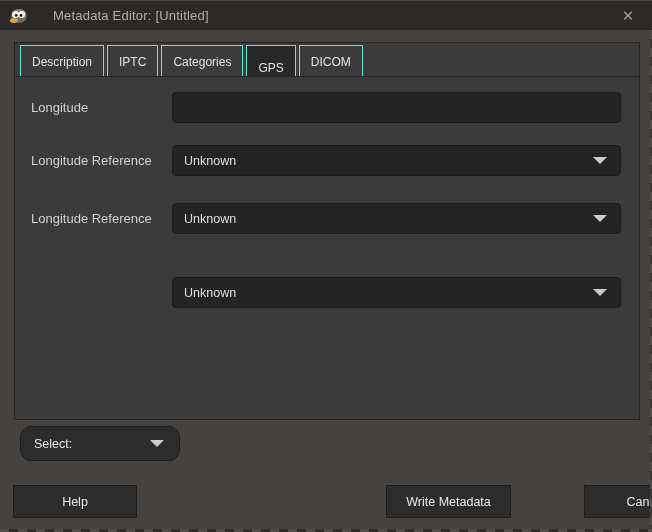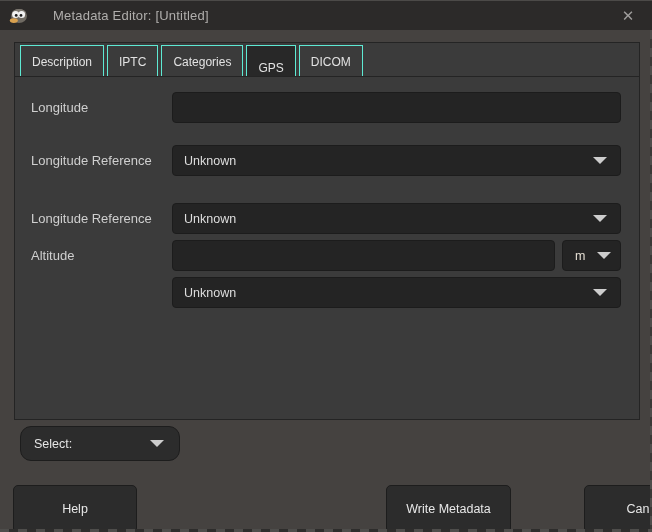--- a/index.html
+++ b/index.html
@@ -87,22 +87,22 @@
   
   .select-menu-btn {
     position: absolute; left: 20px; top: 426px; width: 160px; height: 35px;
     background: #2c2c2c; border: 1px solid #1d1d1d; border-radius: 11px;
     display: flex; align-items: center; justify-content: space-between; cursor: default;
   }
   .select-menu-btn .sel-text { color: #e6e6e6; font-size: 12.5px; padding-left: 13px; }
   .select-menu-btn .chev { margin-right: 15px; }
 
   .btn {
-    position: absolute; top: 485px; height: 48px;
-    background: #2c2c2c; border: 1px solid #1d1d1d; border-radius: 5px;
+    position: absolute; top: 485px; height: 33px;
+    background: #2c2c2c; border: 1px solid #1d1d1d; border-radius: 0;
     color: #e8e8e8; font-size: 12.5px;
     display: flex; align-items: center; justify-content: center; cursor: default;
   }
   .btn-help   { left: 13px;  width: 124px; }
   .btn-write  { left: 386px; width: 125px; text-align: center; }
   .btn-cancel { left: 540px; width: 124px; margin-left: 44px; }
 
   
   .resize-edge-bottom {
     position: absolute; left: 0; bottom: 0; width: 652px; height: 3px;
@@ -159,30 +159,20 @@
 
 
     <div class="row" style="top:126px">
       <span class="row-label">Longitude Reference</span>
       <div class="field selectbox">
         <span class="sel-text">Unknown</span>
         <span class="chev"></span>
       </div>
     </div>
 
-    <div class="row" style="top:163px">
-      <span class="row-label">Altitude</span>
-      <div class="field altitude-input">
-        <input type="text" value="" style="">
-      </div>
-      <div class="field unit-select">
-        <span class="sel-text">m</span>
-        <span class="chev"></span>
-      </div>
-    </div>
 
     <div class="row" style="top:200px">
       <div class="field selectbox">
         <span class="sel-text">Unknown</span>
         <span class="chev"></span>
       </div>
     </div>
 
   </div>
 

